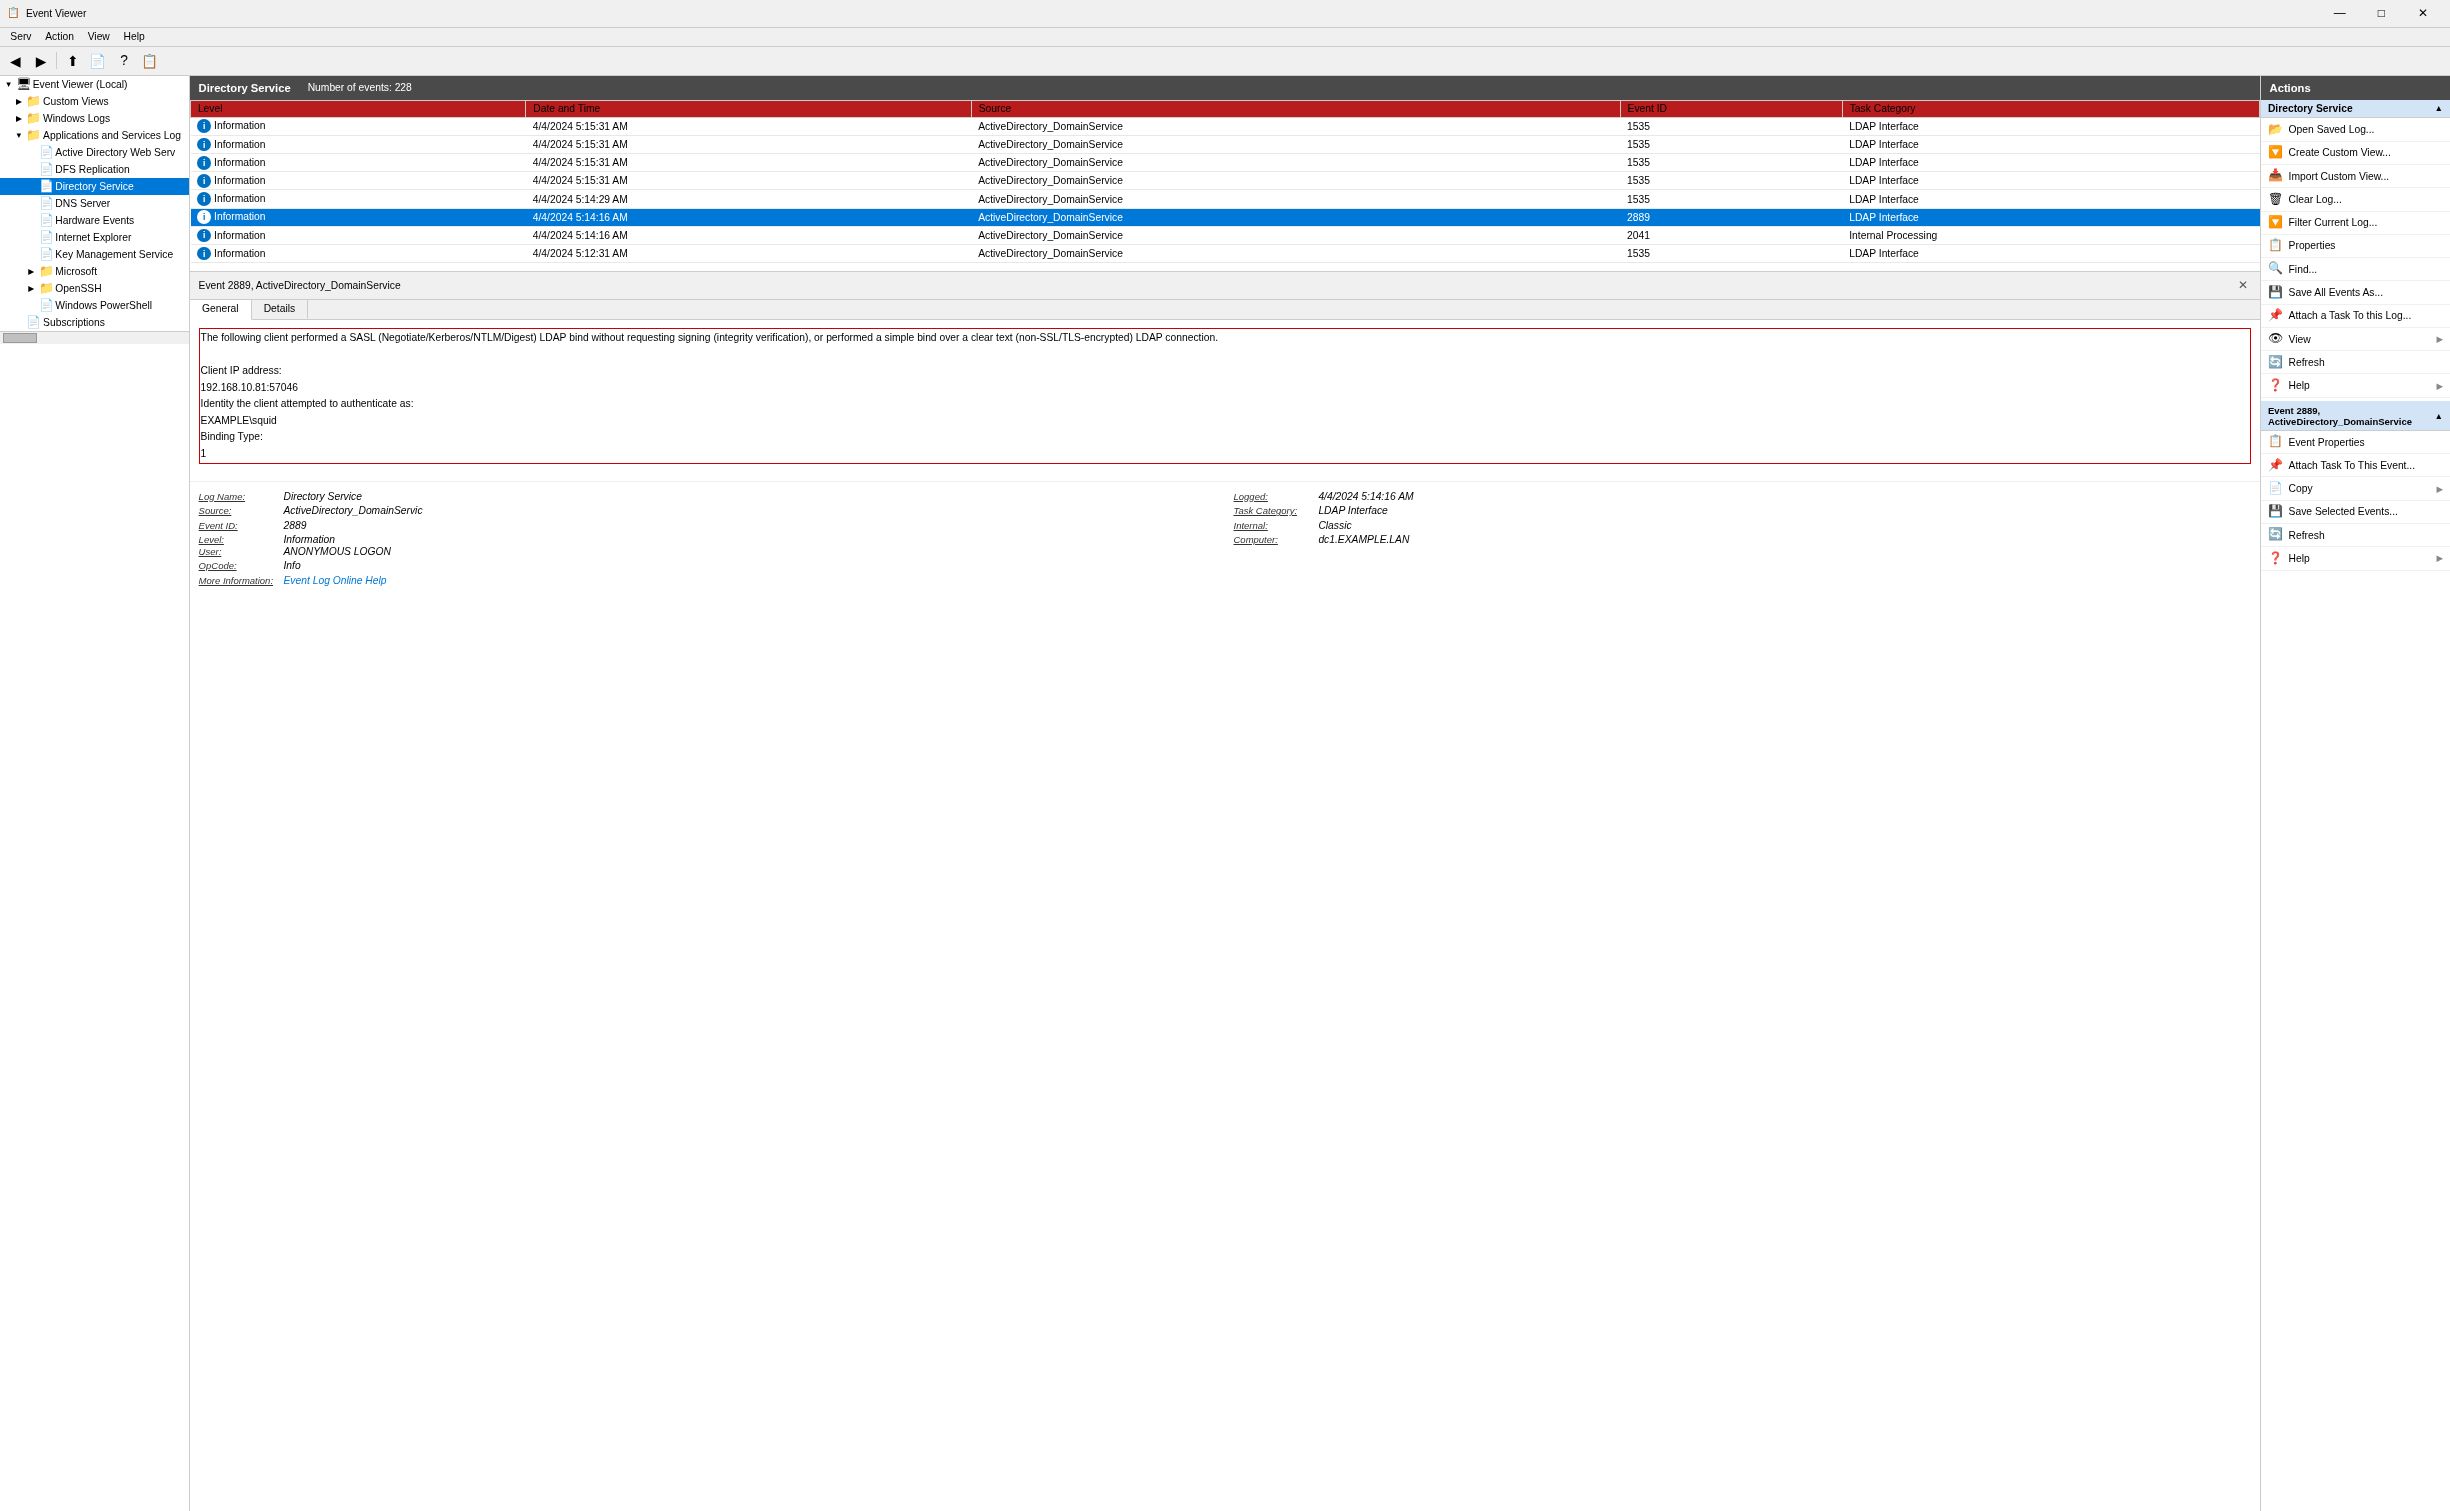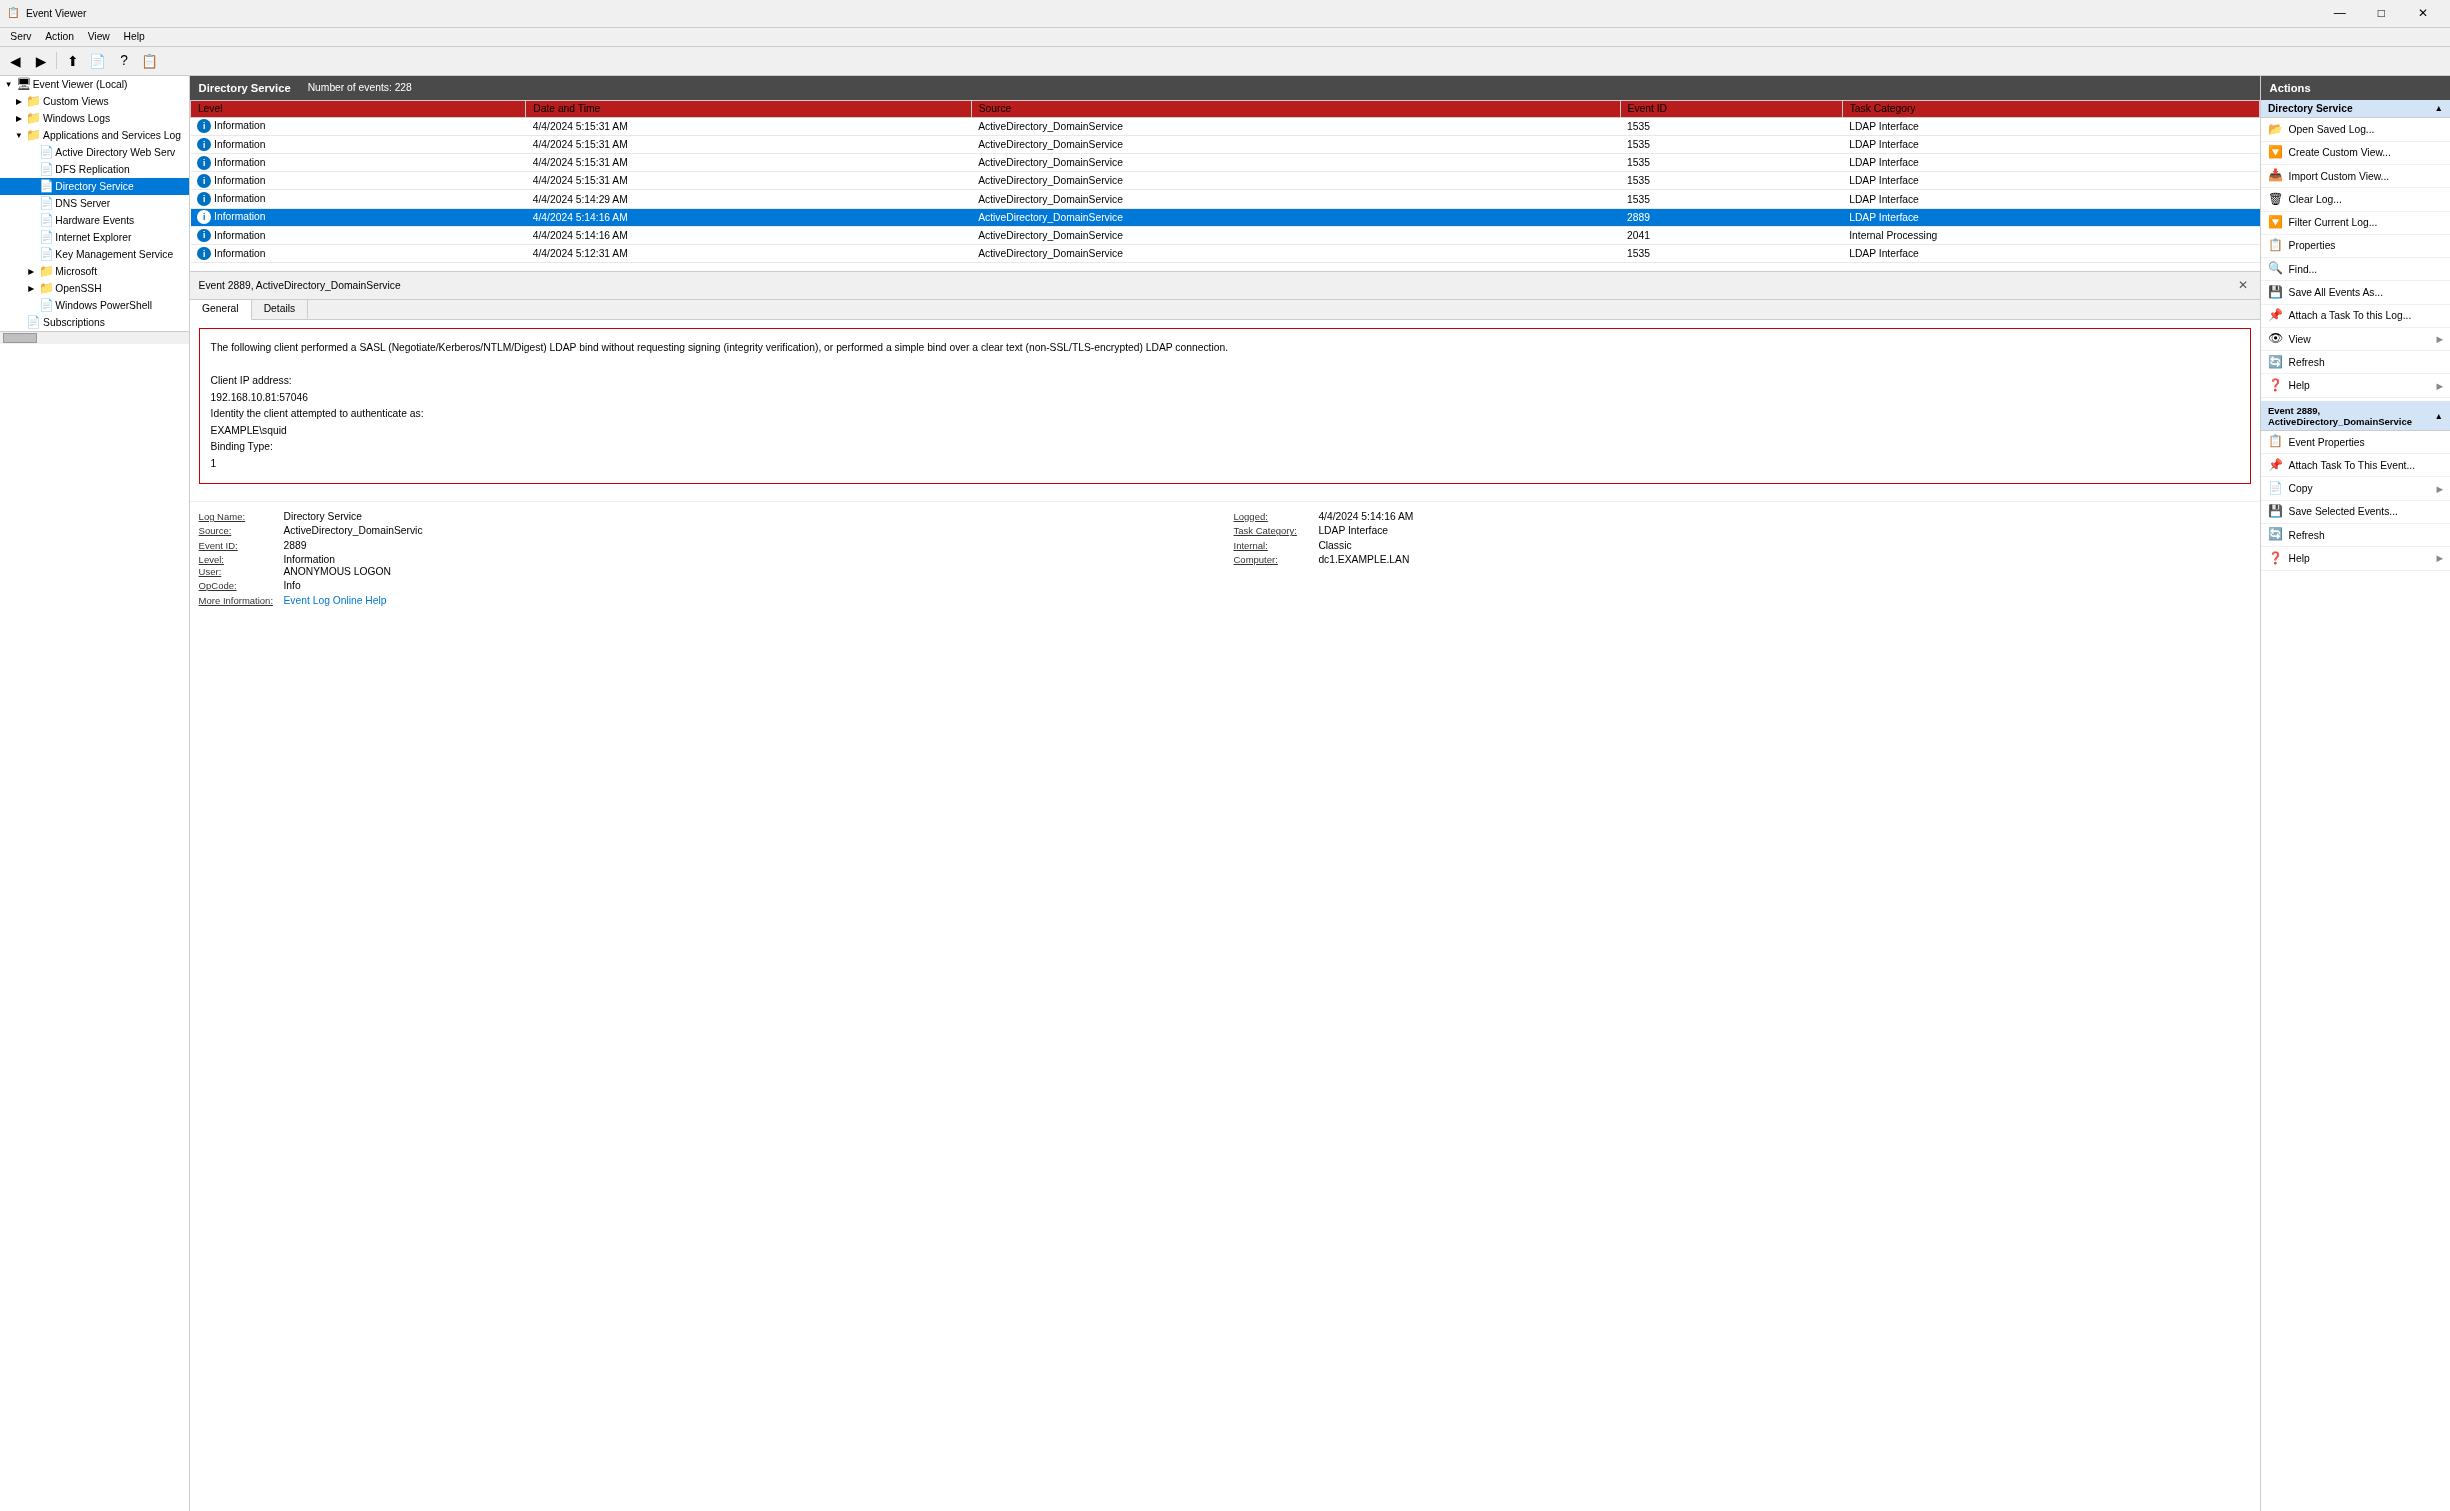--- a/index.html
+++ b/index.html
@@ -197,34 +197,35 @@
       border-bottom: 1.7px solid white;
       margin-bottom: -0.9px;
     }
 
     .detail-content {
       padding: 8.6px;
     }
 
     .event-message-box {
       border: 0.9px solid #cc0000;
-      padding: 11px;
+      padding: 1px;
       font-size: 10.3px;
       line-height: 1.6;
       min-height: 103px;
       background: white;
       margin-bottom: 8.6px;
     }
 
     .detail-fields {
       display: grid;
       grid-template-columns: 1fr 1fr;
       gap: 3.4px 17px;
       padding: 8.6px;
       border-top: 0.9px solid #eee;
+      font-style: italic;
     }
     .field-row { display: flex; gap: 6.9px; align-items: baseline; }
     .field-label { font-size: 9.5px; text-decoration: underline; color: #333; min-width: 78px; flex-shrink: 0; }
     .field-value { font-size: 10.3px; color: #000; }
     .field-link { font-size: 10.3px; color: #0078d7; cursor: pointer; text-decoration: none; }
 
     
     .actions-panel {
       width: 190px;
       min-width: 190px;

